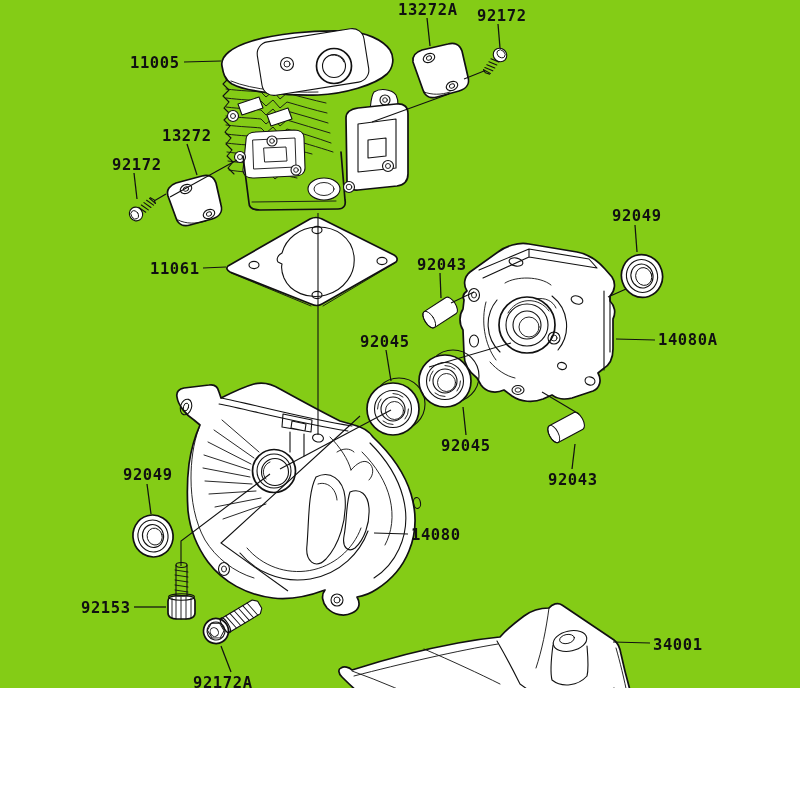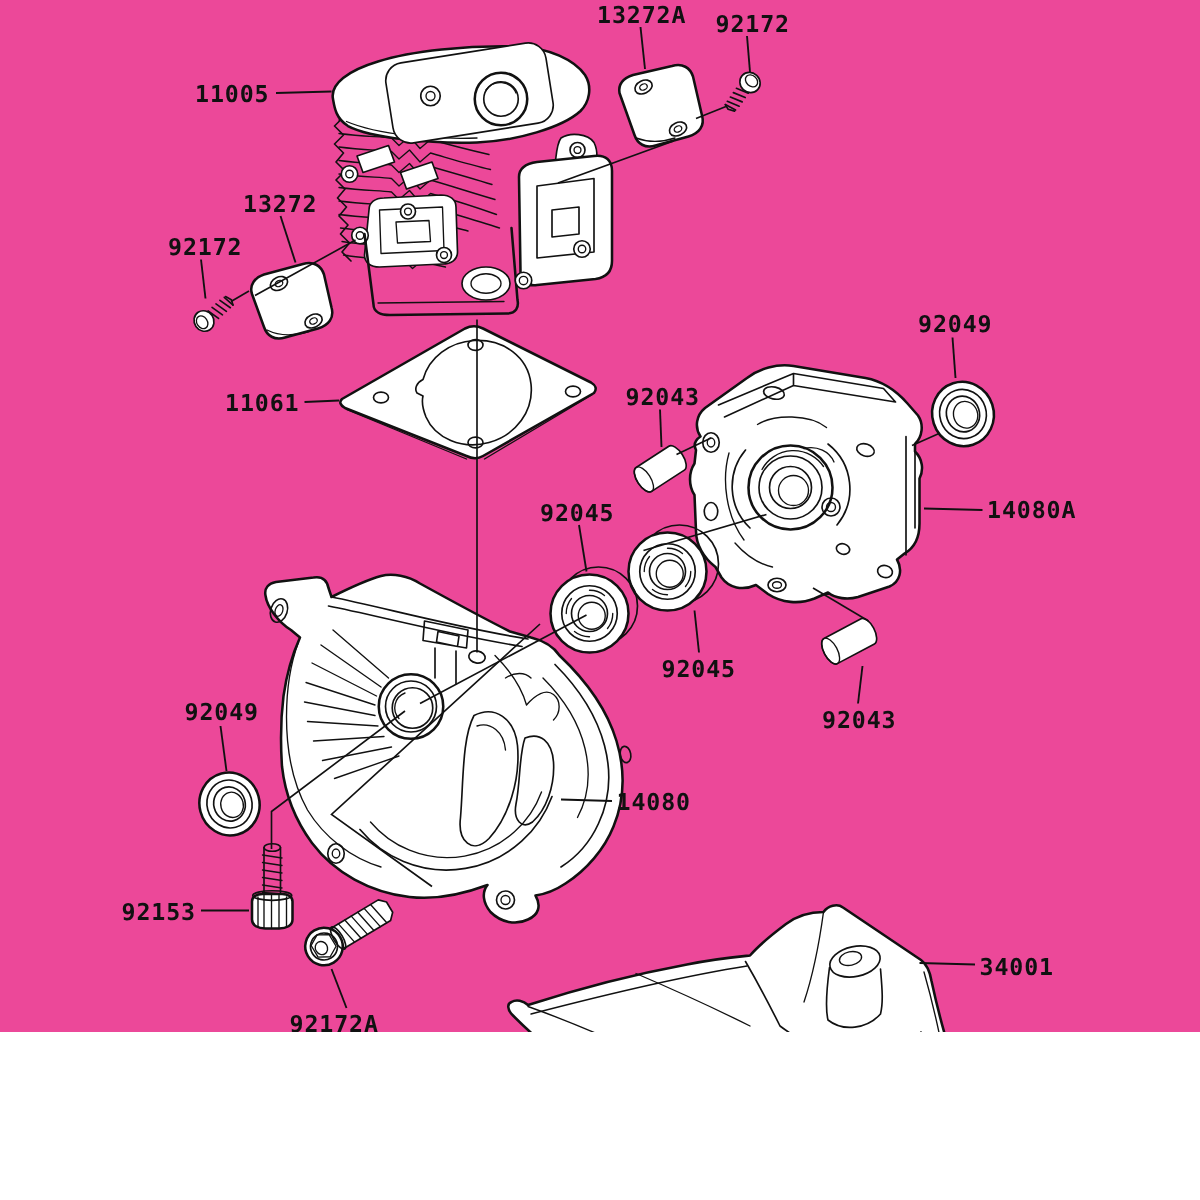--- a/index.html
+++ b/index.html
@@ -1,17 +1,17 @@
 <!DOCTYPE html>
 <html><head>
 <meta charset="utf-8">
 <style>
   html,body{margin:0;padding:0;background:#ffffff;}
   body{width:800px;height:800px;font-family:"DejaVu Sans Mono","Liberation Mono",monospace;}
-  .stage{position:relative;width:800px;height:688px;background:#ec4899;overflow:hidden;}
+  .stage{position:relative;width:800px;height:688px;background:#84cc16;overflow:hidden;}
   svg{display:block;}
   .ln{stroke:#111;fill:none;stroke-linecap:round;stroke-linejoin:round;}
   .w{fill:#fff;}
   .main{stroke-width:1.7;}
   .det{stroke-width:1.1;}
   .thin{stroke-width:0.9;}
   .leader{stroke:#111;stroke-width:1.25;fill:none;}
   .asm{stroke:#111;stroke-width:1.1;fill:none;}
   .lbl{font-family:"DejaVu Sans Mono","Liberation Mono",monospace;font-weight:700;
        font-size:15.5px;letter-spacing:0.6px;fill:#111;}

